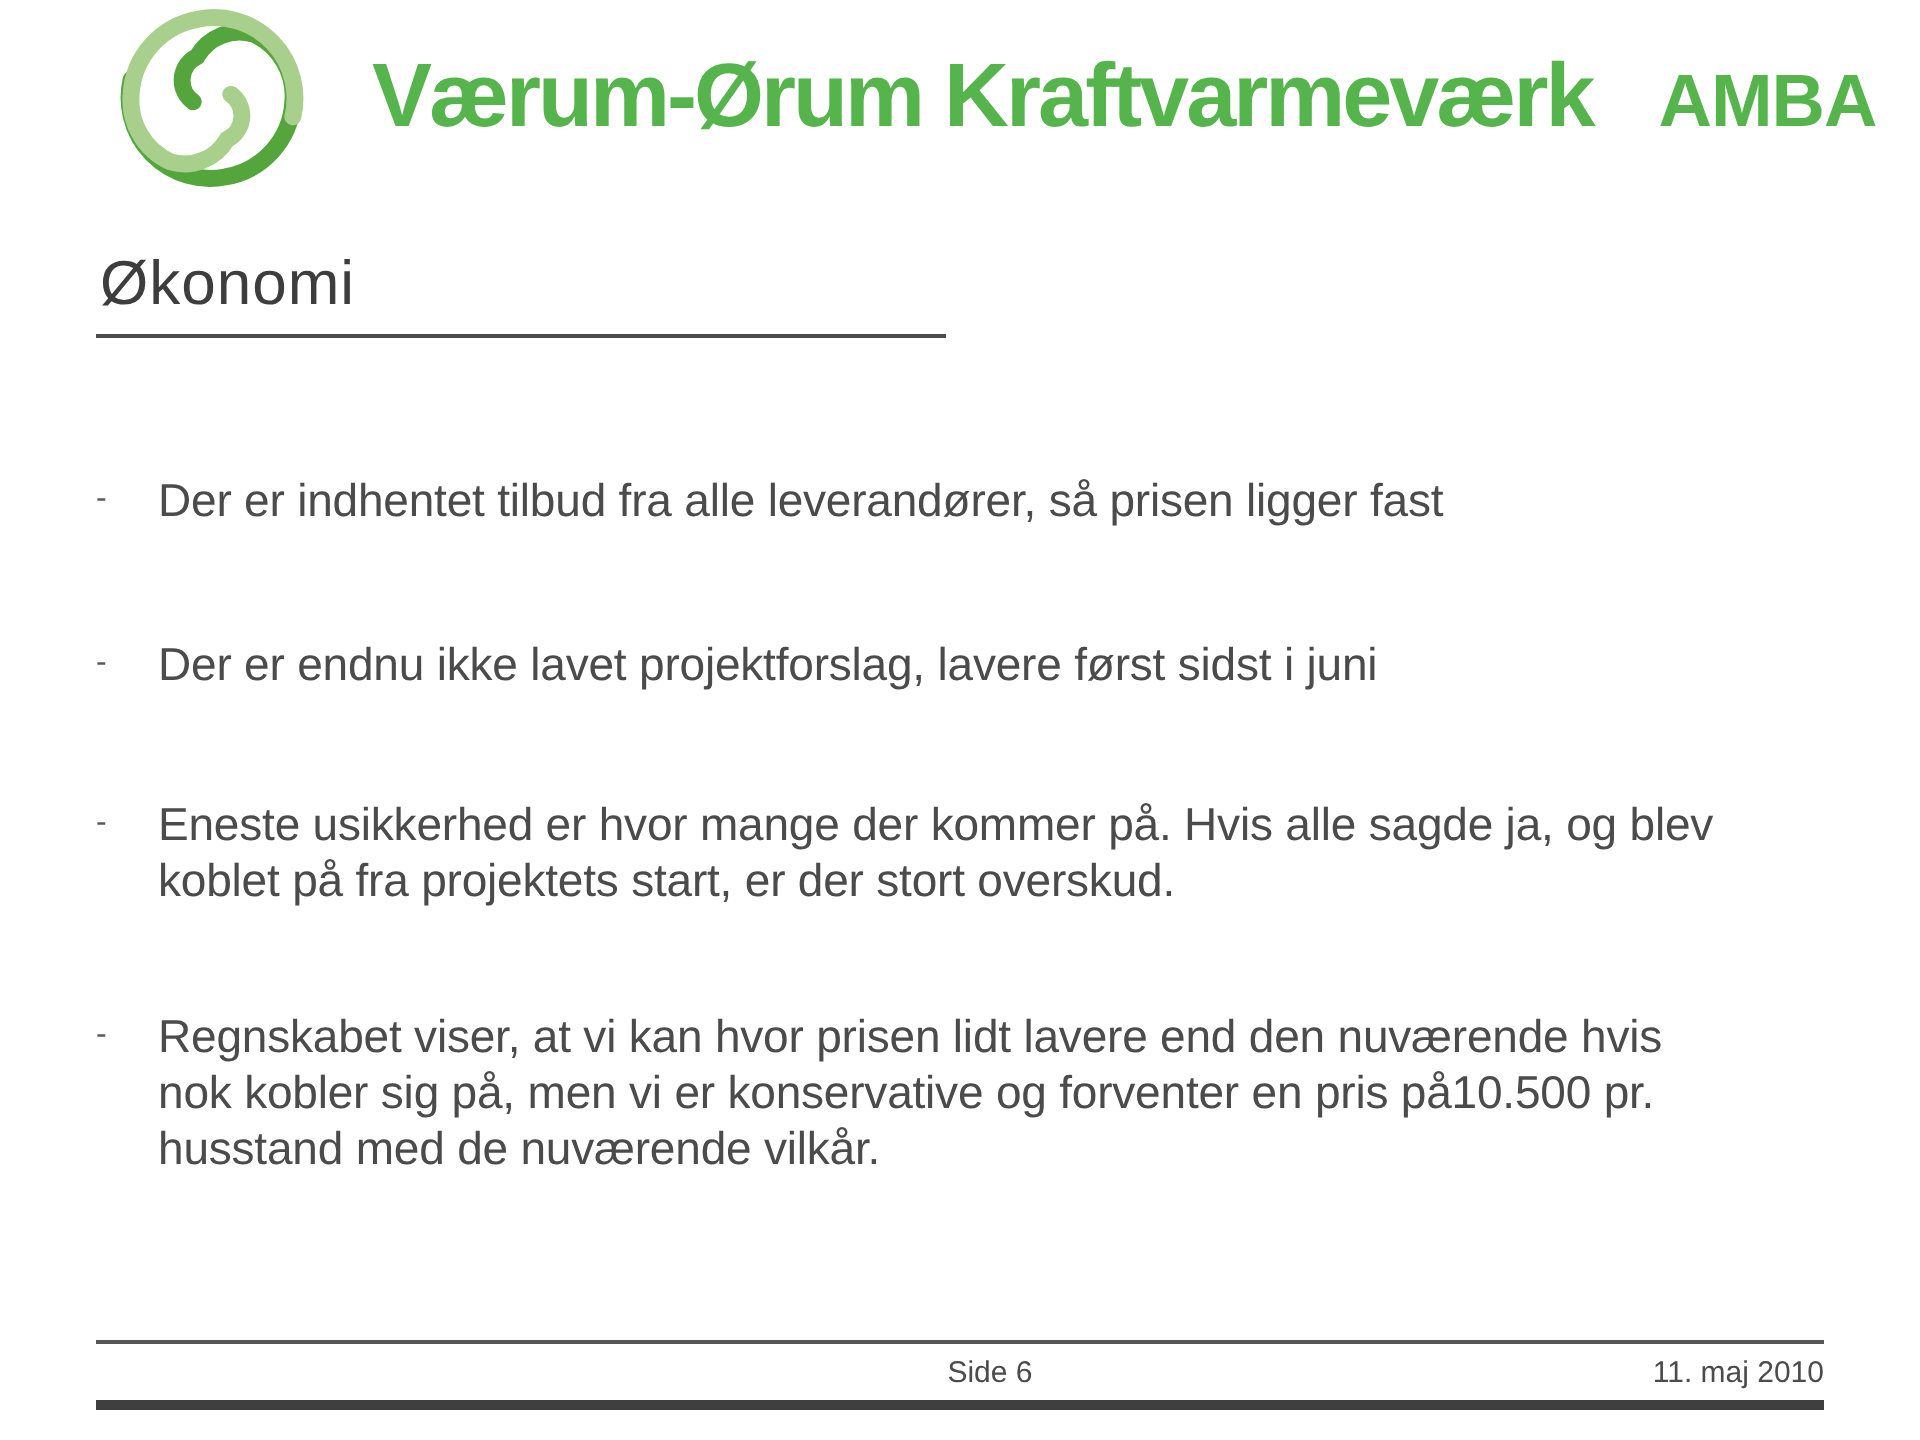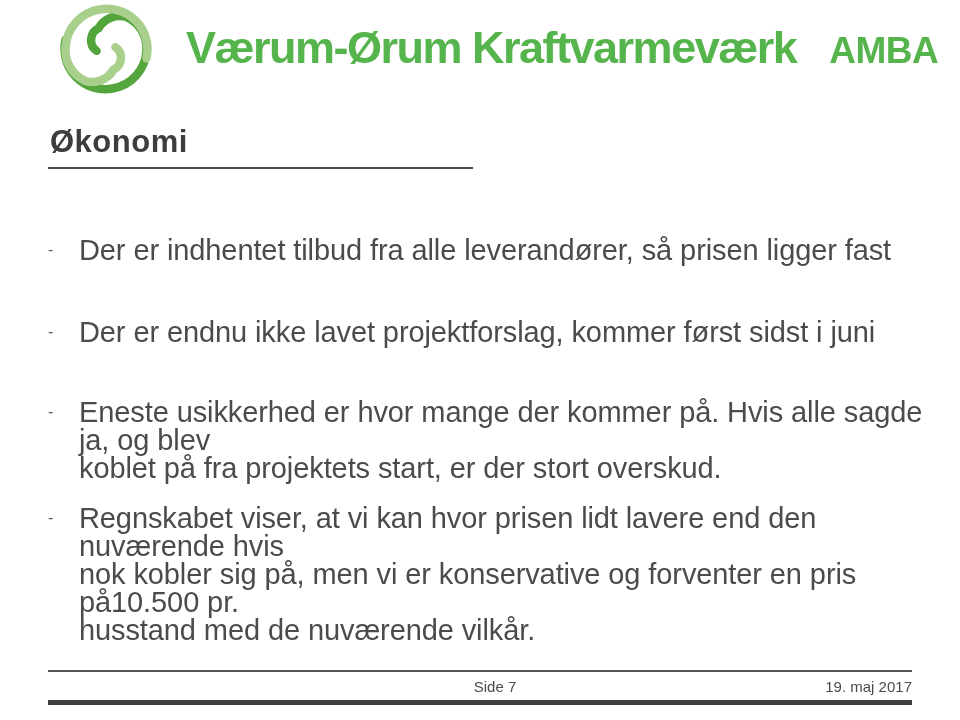--- a/index.html
+++ b/index.html
@@ -45,21 +45,21 @@
     color: #55b44c;
     margin-left: 33px;
   }
 
   
   .title {
     position: absolute;
     left: 50px;
     top: 124px;
     font-size: 31px;
-    font-weight: 700;
+    font-weight: 400;
     color: #3d3d3d;
     letter-spacing: 0.5px;
   }
   .title-rule {
     position: absolute;
     left: 48px;
     top: 167px;
     width: 425px;
     height: 2px;
     background: #4d4d4d;
@@ -76,21 +76,21 @@
     left: 0;
     top: 5px;
     font-size: 16px;
     color: #5a5a5a;
   }
   .bullet .text {
     position: absolute;
     left: 31px;
     top: 0;
     width: 845px;
-    font-size: 29px;
+    font-size: 23px;
     line-height: 28px;
     color: #4b4b4b;
     white-space: pre-line;
     letter-spacing: -0.1px;
   }
   .bullet-1 { top: 236px; }
   .bullet-2 { top: 318px; }
   .bullet-3 { top: 398px; }
   .bullet-4 { top: 504px; }
 
@@ -149,34 +149,34 @@
   <div class="title">Økonomi</div>
   <div class="title-rule"></div>
 
   <div class="bullet bullet-1">
     <span class="marker">-</span>
     <div class="text">Der er indhentet tilbud fra alle leverandører, så prisen ligger fast</div>
   </div>
 
   <div class="bullet bullet-2">
     <span class="marker">-</span>
-    <div class="text">Der er endnu ikke lavet projektforslag, kommer først sidst i juni</div>
+    <div class="text">Der er endnu ikke lavet projektforslag, lavere først sidst i juni</div>
   </div>
 
   <div class="bullet bullet-3">
     <span class="marker">-</span>
     <div class="text">Eneste usikkerhed er hvor mange der kommer på. Hvis alle sagde ja, og blev
 koblet på fra projektets start, er der stort overskud.</div>
   </div>
 
   <div class="bullet bullet-4">
     <span class="marker">-</span>
     <div class="text">Regnskabet viser, at vi kan hvor prisen lidt lavere end den nuværende hvis
 nok kobler sig på, men vi er konservative og forventer en pris på10.500 pr.
 husstand med de nuværende vilkår.</div>
   </div>
 
   <div class="footer-rule-thin"></div>
-  <div class="footer-page">Side 7</div>
-  <div class="footer-date">19. maj 2017</div>
+  <div class="footer-page">Side 6</div>
+  <div class="footer-date">11. maj 2010</div>
   <div class="footer-rule-thick"></div>
 
 </div>
 
 </body></html>

